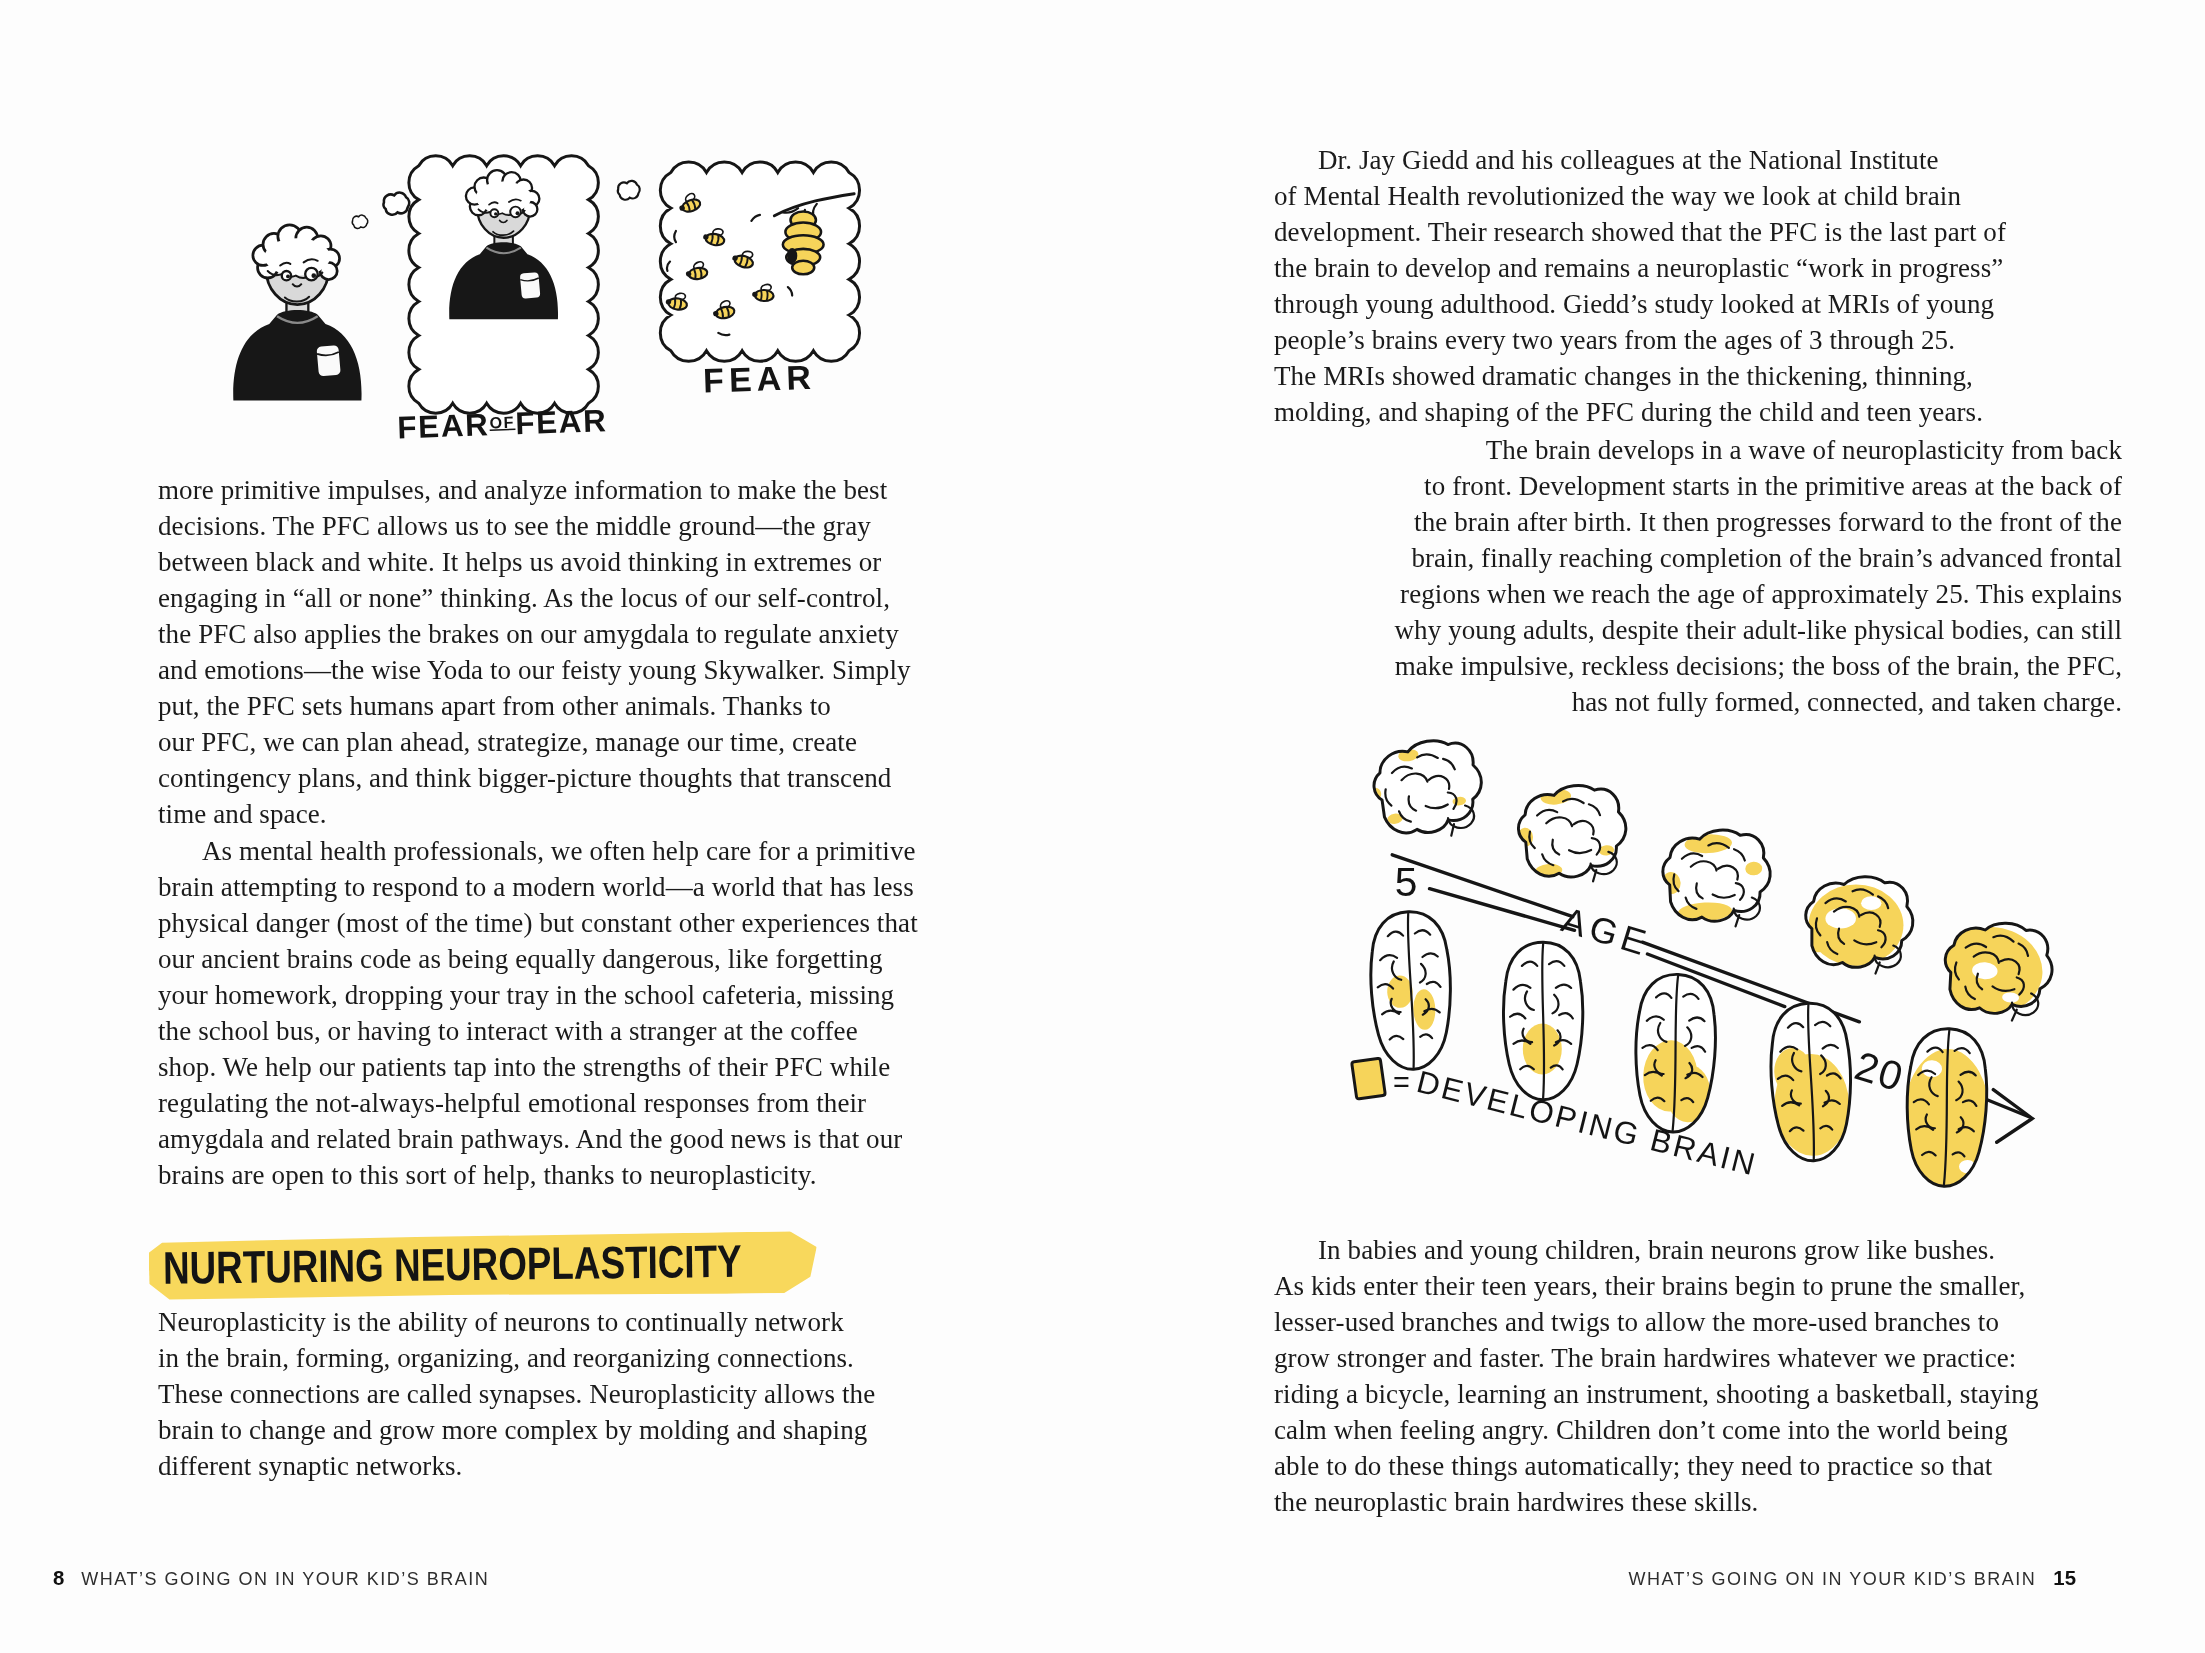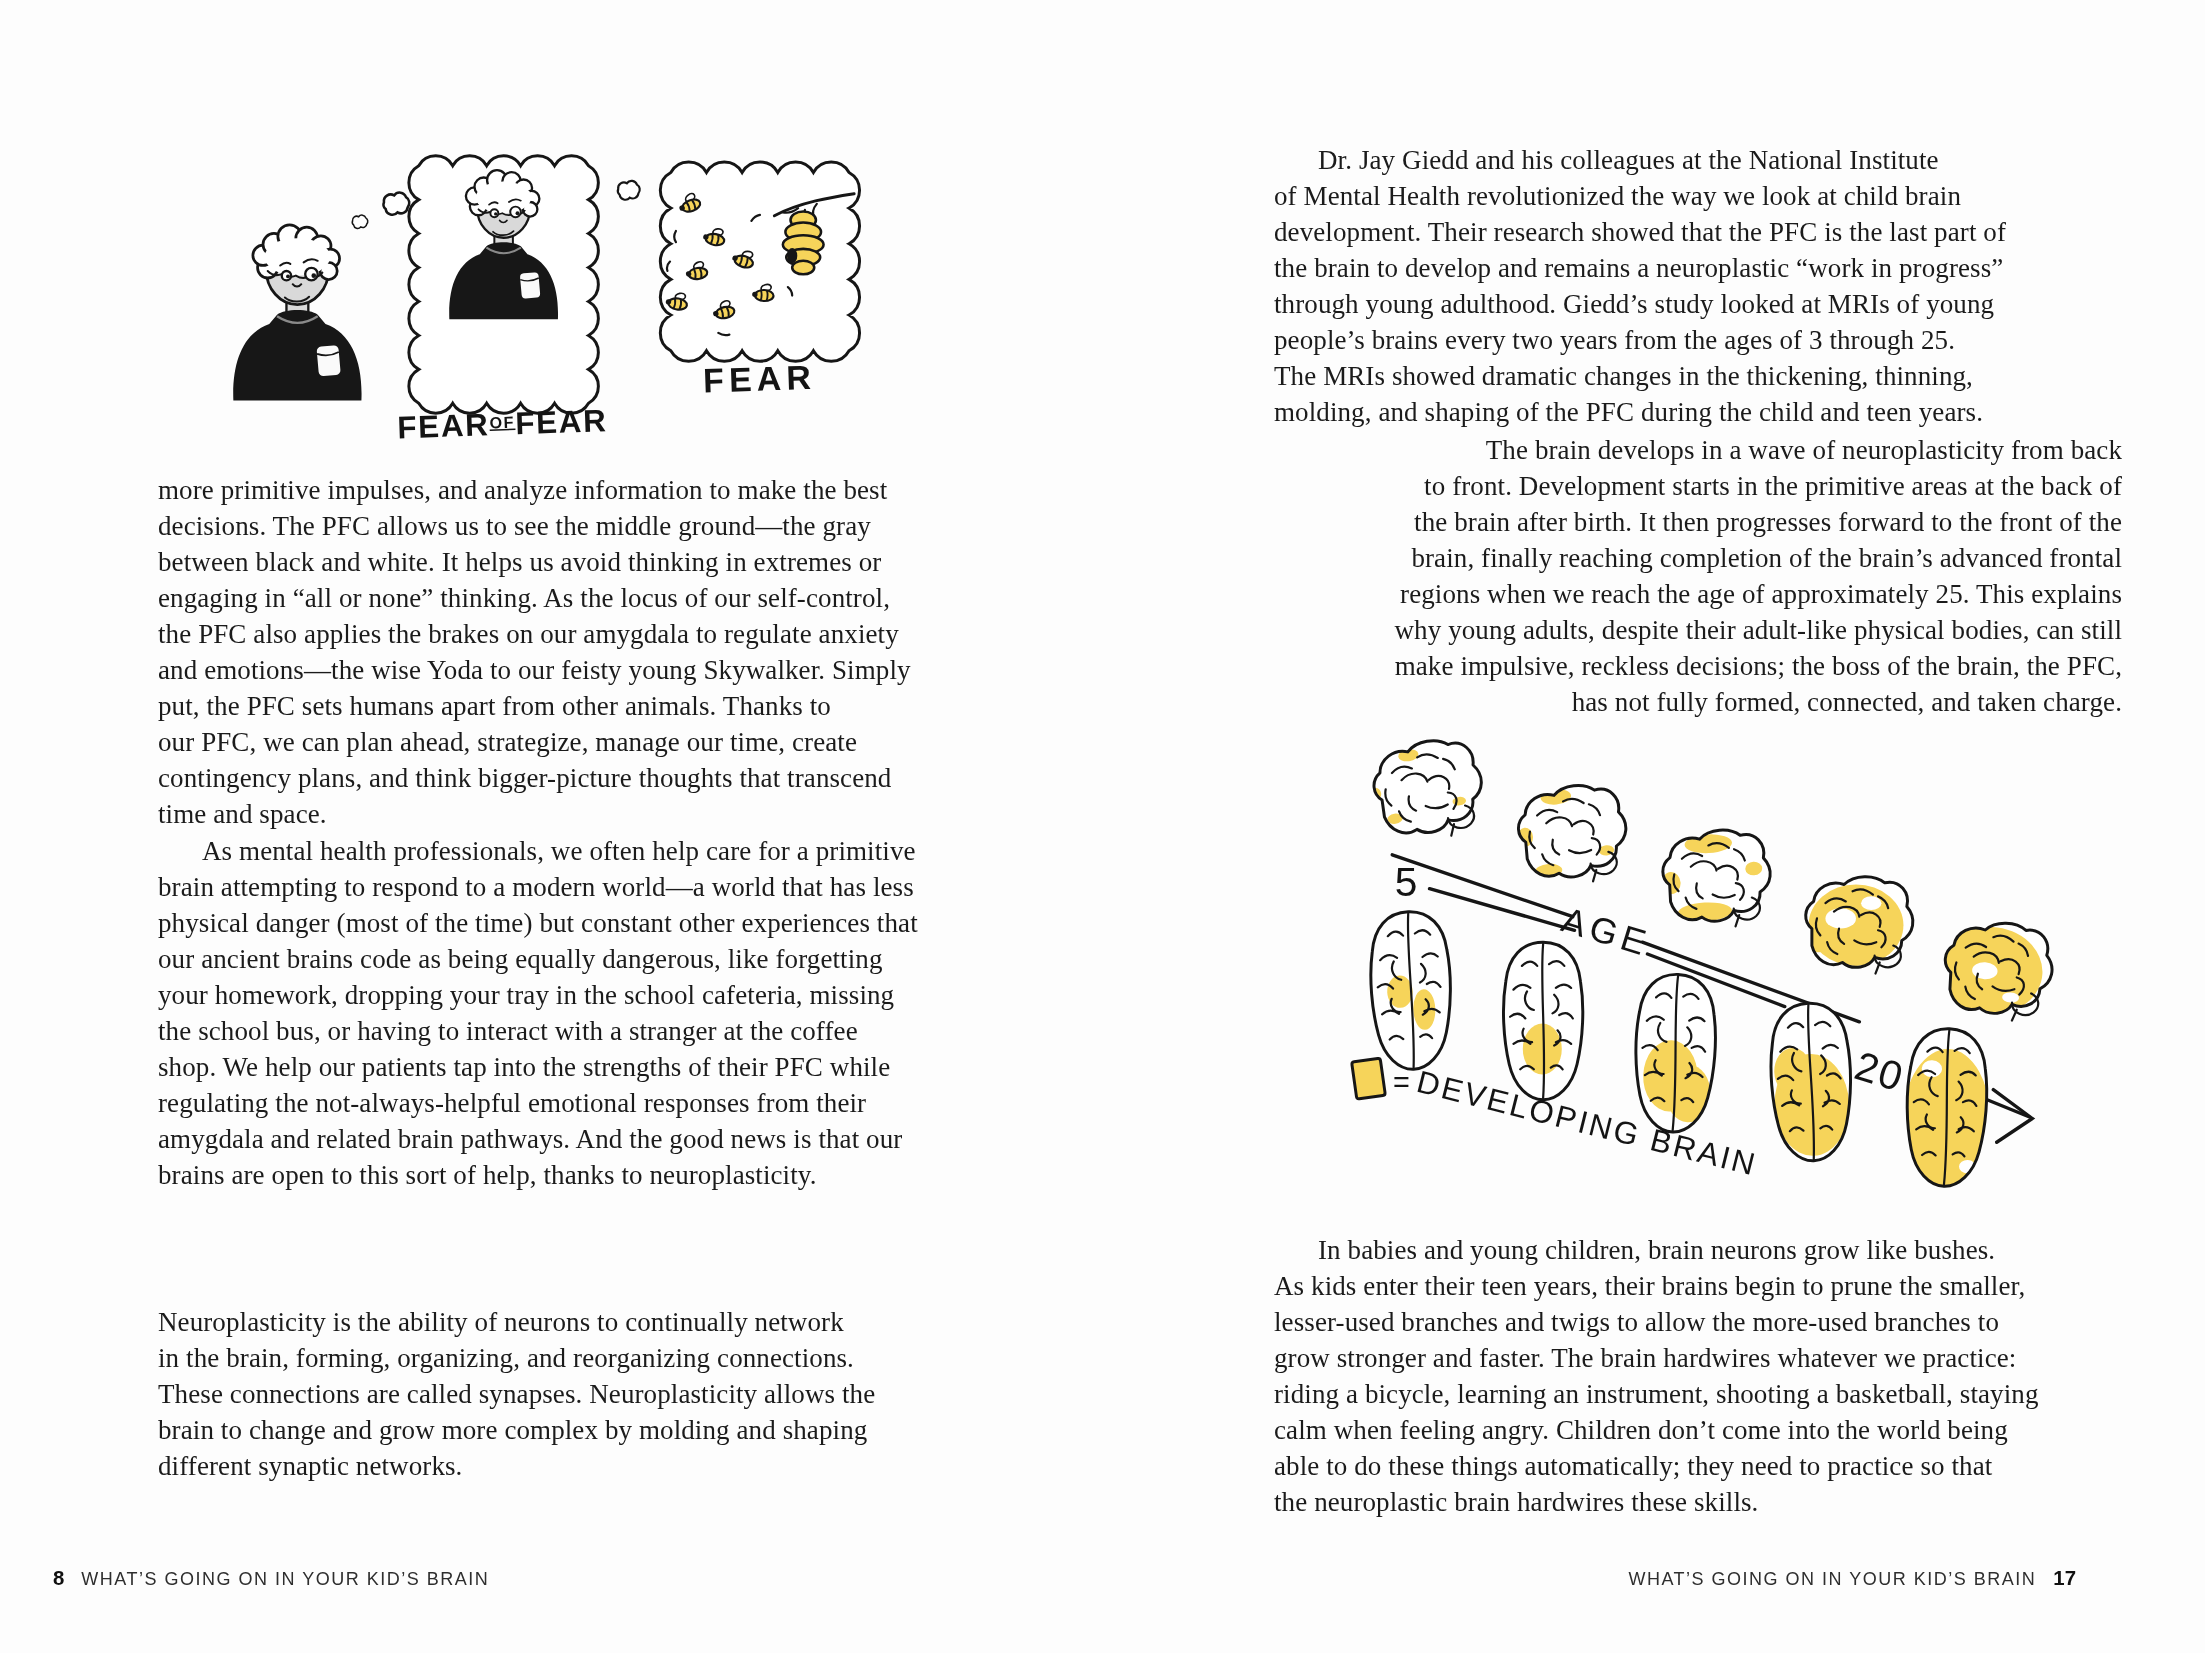--- a/index.html
+++ b/index.html
@@ -164,20 +164,23 @@
 brain attempting to respond to a modern world—a world that has less
 physical danger (most of the time) but constant other experiences that
 our ancient brains code as being equally dangerous, like forgetting
 your homework, dropping your tray in the school cafeteria, missing
 the school bus, or having to interact with a stranger at the coffee
 shop. We help our patients tap into the strengths of their PFC while
 regulating the not-always-helpful emotional responses from their
 amygdala and related brain pathways. And the good news is that our
 brains are open to this sort of help, thanks to neuroplasticity.</div>
 
+  <div class="heading-wrap">
+    <span class="hl"><span class="heading-text">NURTURING NEUROPLASTICITY</span></span>
+  </div>
 
   <div class="para" style="left:158px; top:1304px;">Neuroplasticity is the ability of neurons to continually network
 in the brain, forming, organizing, and reorganizing connections.
 These connections are called synapses. Neuroplasticity allows the
 brain to change and grow more complex by molding and shaping
 different synaptic networks.</div>
 
   <div class="footer footer-left">
     <span class="pagenum">8</span>
     <span>WHAT’S GOING ON IN YOUR KID’S BRAIN</span>
@@ -352,17 +355,17 @@
 As kids enter their teen years, their brains begin to prune the smaller,
 lesser-used branches and twigs to allow the more-used branches to
 grow stronger and faster. The brain hardwires whatever we practice:
 riding a bicycle, learning an instrument, shooting a basketball, staying
 calm when feeling angry. Children don’t come into the world being
 able to do these things automatically; they need to practice so that
 the neuroplastic brain hardwires these skills.</div>
 
   <div class="footer footer-right">
     <span>WHAT’S GOING ON IN YOUR KID’S BRAIN</span>
-    <span class="pagenum">17</span>
+    <span class="pagenum">15</span>
   </div>
 
 </div>
 
 
 </body></html>

